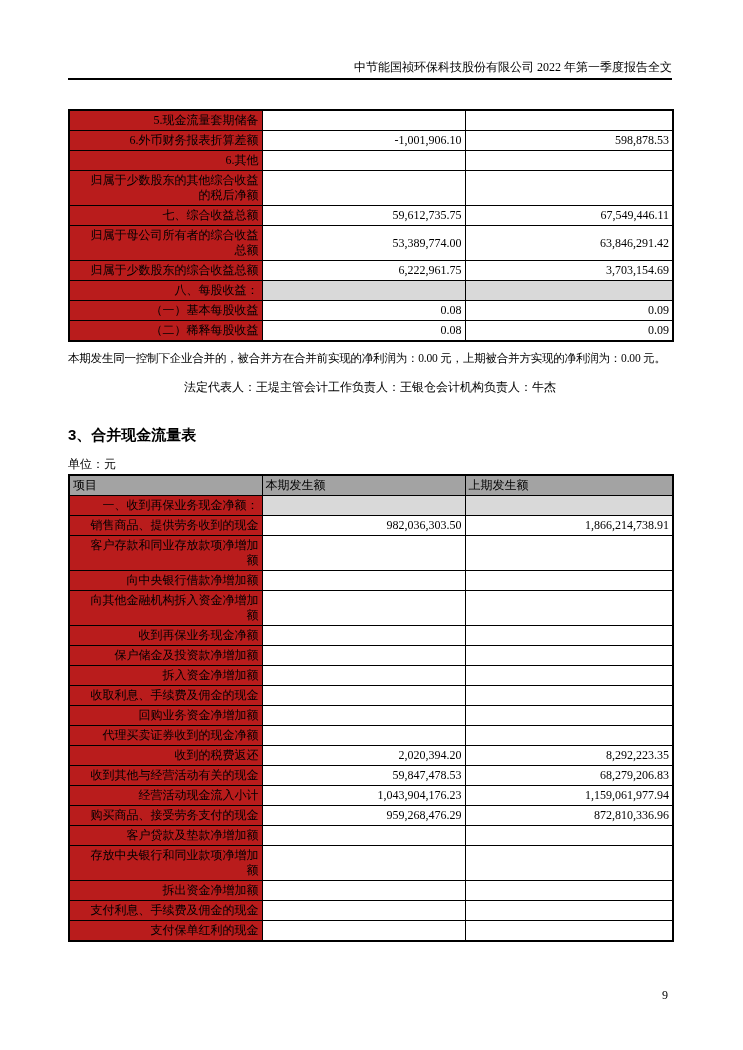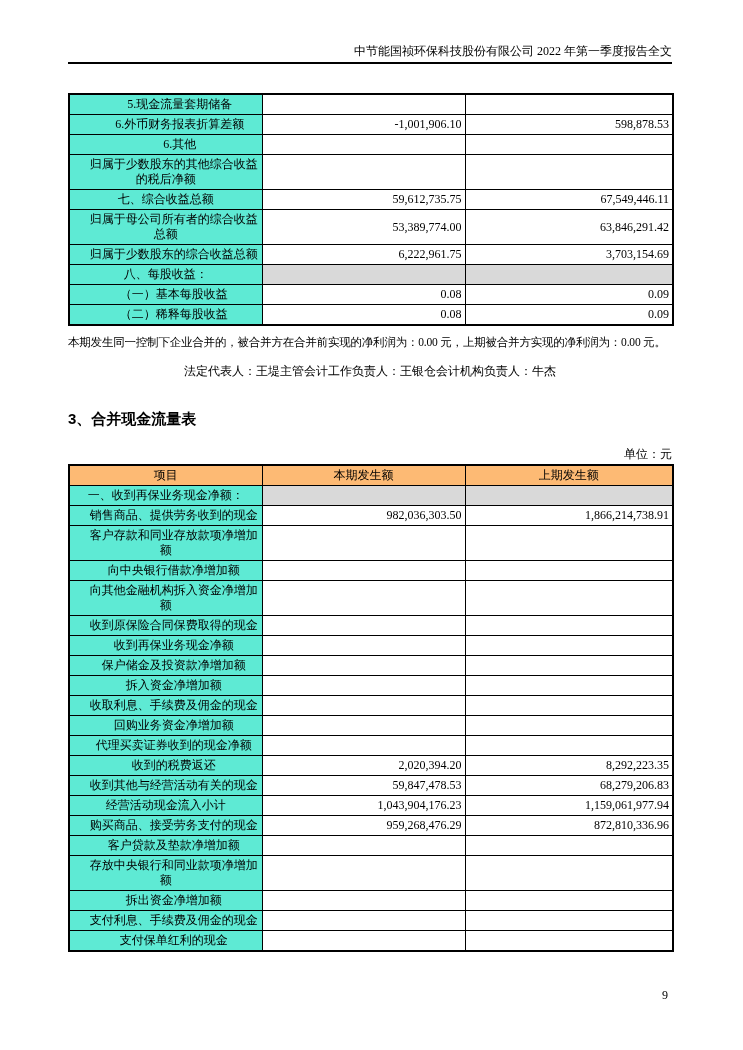--- a/index.html
+++ b/index.html
@@ -6,21 +6,21 @@
   html, body { background: #ffffff; }
   body {
     width: 743px; height: 1050px;
     font-family: "Liberation Serif", "DejaVu Serif", serif;
     color: #000; position: relative; overflow: hidden;
   }
   .page { position: relative; width: 743px; height: 1050px; }
   .content { margin-left: 68px; width: 604px; }
 
   .page-header {
-    padding-top: 44px;
+    padding-top: 60px;
     text-align: right;
     font-size: 12px;
     line-height: 14px;
     border-bottom: 2px solid #000;
     padding-bottom: 4px;
   }
 
   table.fin {
     border-collapse: collapse;
     width: 604px;
@@ -33,24 +33,24 @@
     height: 20px;
     line-height: 15px;
     vertical-align: middle;
     padding: 2px 3px;
     overflow: hidden;
   }
   table.fin col.c-label { width: 193px; }
   table.fin col.c-cur   { width: 203px; }
   table.fin col.c-prev  { width: 208px; }
 
-  td.label { background: #5eead4; text-align: center; }
+  td.label { background: #b91c1c; text-align: right; }
   td.num   { text-align: right; padding-right: 4px; background: #ffffff; }
   tr.shaded td.num { background: #d9d9d9; }
-  td.head  { background: #fdba74; text-align: center; }
+  td.head  { background: #a3a3a3; }
   .ind-0 { text-indent: 0; }
   .ind-1 { text-indent: 16px; }
   .ind-2 { text-indent: 28px; }
 
   .income-table { margin-top: 29px; }
 
   .merger-note {
     margin-top: 9px;
     font-size: 11.5px;
     line-height: 15px;
@@ -68,22 +68,22 @@
 
   .section-title {
     margin-top: 32px;
     font-family: "Liberation Sans", "DejaVu Sans", sans-serif;
     font-weight: bold;
     font-size: 15px;
     line-height: 16px;
   }
 
   .unit-label {
-    margin-top: 20px;
-    text-align: right;
+    margin-top: 14px;
+    text-align: left;
     font-size: 12px;
     line-height: 14px;
   }
 
   .cashflow-table { margin-top: 3px; }
 
   .page-number {
     position: absolute;
     left: 662px;
     top: 988px;
@@ -205,25 +205,20 @@
             <td class="label ind-1">向中央银行借款净增加额</td>
             <td class="num"></td>
             <td class="num"></td>
           </tr>
           <tr>
             <td class="label ind-1">向其他金融机构拆入资金净增加额</td>
             <td class="num"></td>
             <td class="num"></td>
           </tr>
           <tr>
-            <td class="label ind-1">收到原保险合同保费取得的现金</td>
-            <td class="num"></td>
-            <td class="num"></td>
-          </tr>
-          <tr>
             <td class="label ind-1">收到再保业务现金净额</td>
             <td class="num"></td>
             <td class="num"></td>
           </tr>
           <tr>
             <td class="label ind-1">保户储金及投资款净增加额</td>
             <td class="num"></td>
             <td class="num"></td>
           </tr>
           <tr>

